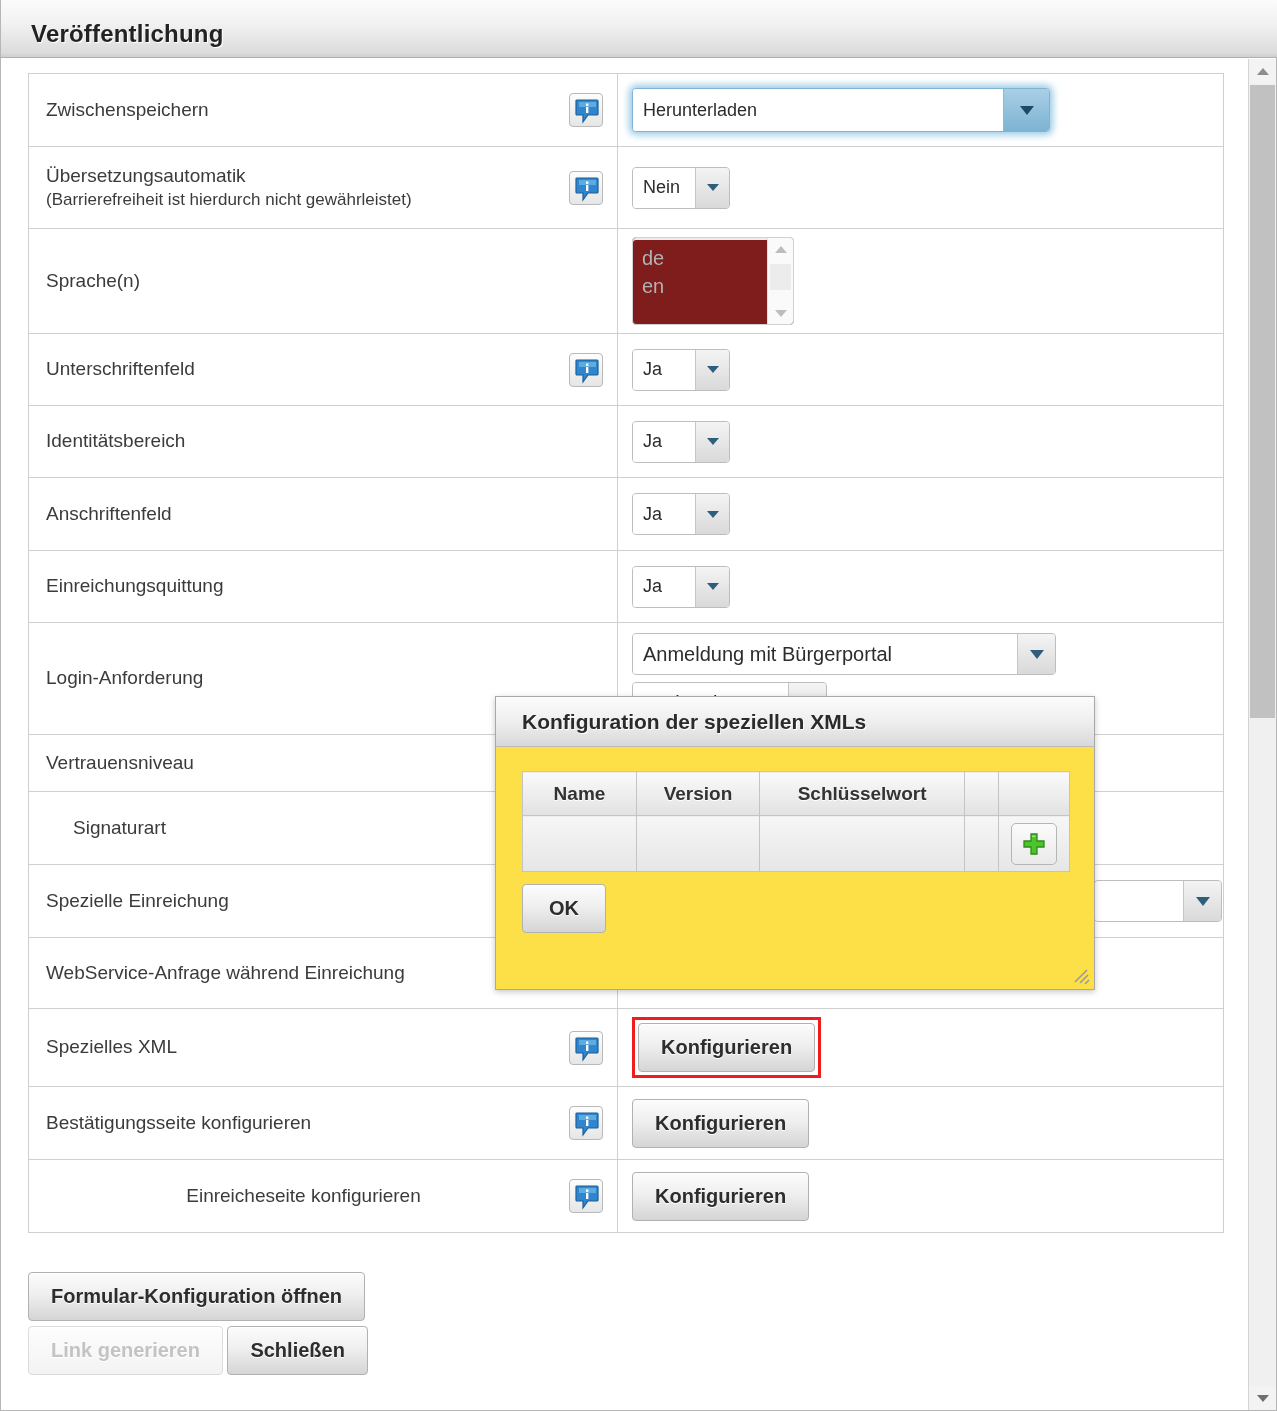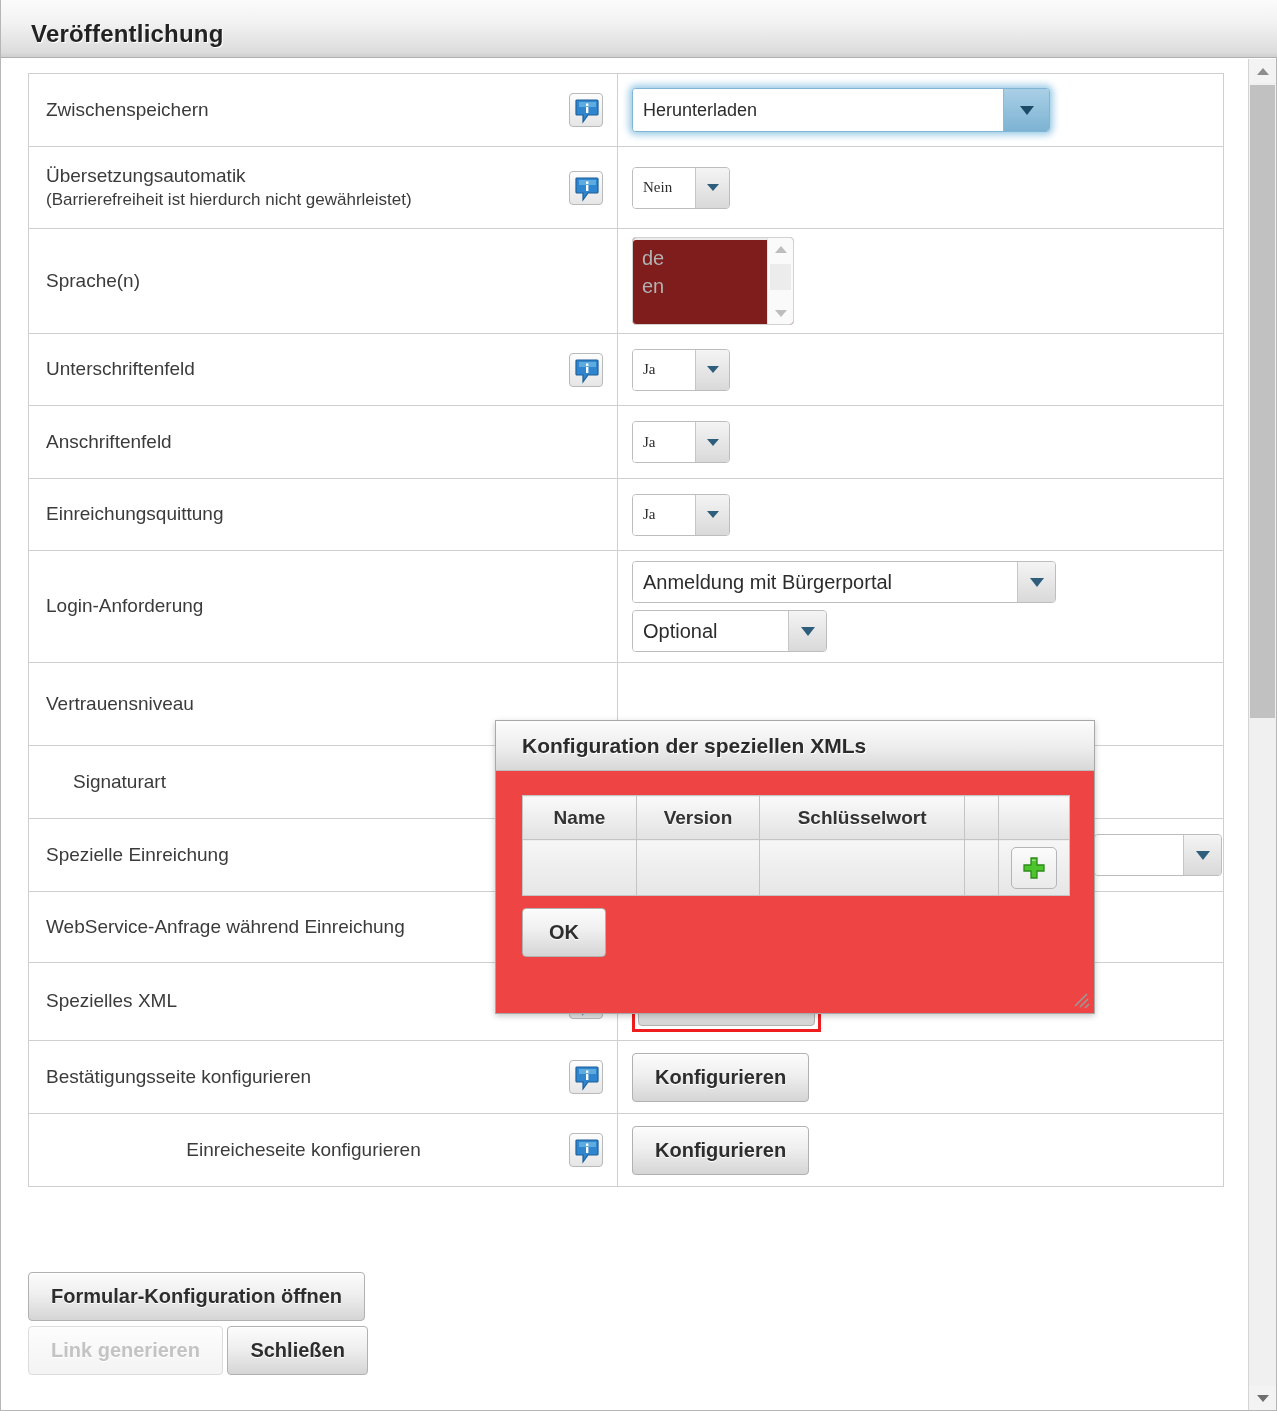--- a/index.html
+++ b/index.html
@@ -133,21 +133,21 @@
     background: linear-gradient(to bottom, #f4f4f4, #d9d9d9);
     display: flex; align-items: center; justify-content: center;
   }
   .sel .btn i {
     width: 0; height: 0;
     border-left: 7px solid transparent;
     border-right: 7px solid transparent;
     border-top: 9px solid #2f5e7d;
     display: block;
   }
-  .sel.small .txt { min-width: 62px; font-size: 15px; font-family: Liberation Serif, serif; }
+  .sel.small .txt { min-width: 62px; font-size: 18px; }
   .sel.small .btn { width: 34px; }
   .sel.small .btn i { border-left-width: 6px; border-right-width: 6px; border-top-width: 7px; }
 
   
   .sel.focused {
     border: 1px solid #7fb4d4;
     box-shadow: inset 0 2px 0 #e2e2e2, 0 0 7px 3px rgba(122,186,222,.75);
     height: 44px;
     width: 418px;
   }
@@ -239,23 +239,23 @@
   #footer {
     position: absolute;
     left: 27px; top: 1272px;
   }
   #footer .row2 { margin-top: 5px; }
   #footer .pbtn { vertical-align: top; }
 
   
   #dialog {
     position: absolute;
-    left: 494px; top: 720px;
+    left: 494px; top: 696px;
     width: 600px; height: 294px;
-    background: #ef4444;
+    background: #fde047;
     border: 1px solid #a8a8a8;
     box-shadow: 0 2px 6px rgba(0,0,0,.22);
     z-index: 40;
   }
   #dialog .dlg-title {
     height: 50px;
     background: linear-gradient(to bottom, #fcfcfc 0%, #ededed 55%, #d8d8d8 100%);
     border-bottom: 1px solid #bcbcbc;
     display: flex; align-items: center;
     padding-left: 26px;
@@ -430,20 +430,35 @@
         <td class="val">
           <span class="sel small">
             <span class="txt">Ja</span>
             <span class="btn">
                 <i></i>
               </span>
           </span>
         </td>
       </tr>
 
+      <tr>
+        <td class="lbl" style="height:72px;">
+          <div class="lblwrap">
+            <span class="lbltext">Identitätsbereich</span>
+          </div>
+        </td>
+        <td class="val">
+          <span class="sel small">
+            <span class="txt">Ja</span>
+            <span class="btn">
+                <i></i>
+              </span>
+          </span>
+        </td>
+      </tr>
 
       <tr>
         <td class="lbl" style="height:73px;">
           <div class="lblwrap">
             <span class="lbltext">Anschriftenfeld</span>
           </div>
         </td>
         <td class="val">
           <span class="sel small">
             <span class="txt">Ja</span>
@@ -487,21 +502,21 @@
           <span class="sel mid" style="margin-top:7px;">
             <span class="txt">Optional</span>
             <span class="btn">
                 <i></i>
               </span>
           </span>
         </td>
       </tr>
 
       <tr>
-        <td class="lbl" style="height:83px;">
+        <td class="lbl" style="height:57px;">
           <div class="lblwrap">
             <span class="lbltext">Vertrauensniveau</span>
           </div>
         </td>
         <td class="val"></td>
       </tr>
 
       <tr>
         <td class="lbl" style="height:73px;padding-left:44px;">
           <div class="lblwrap">

